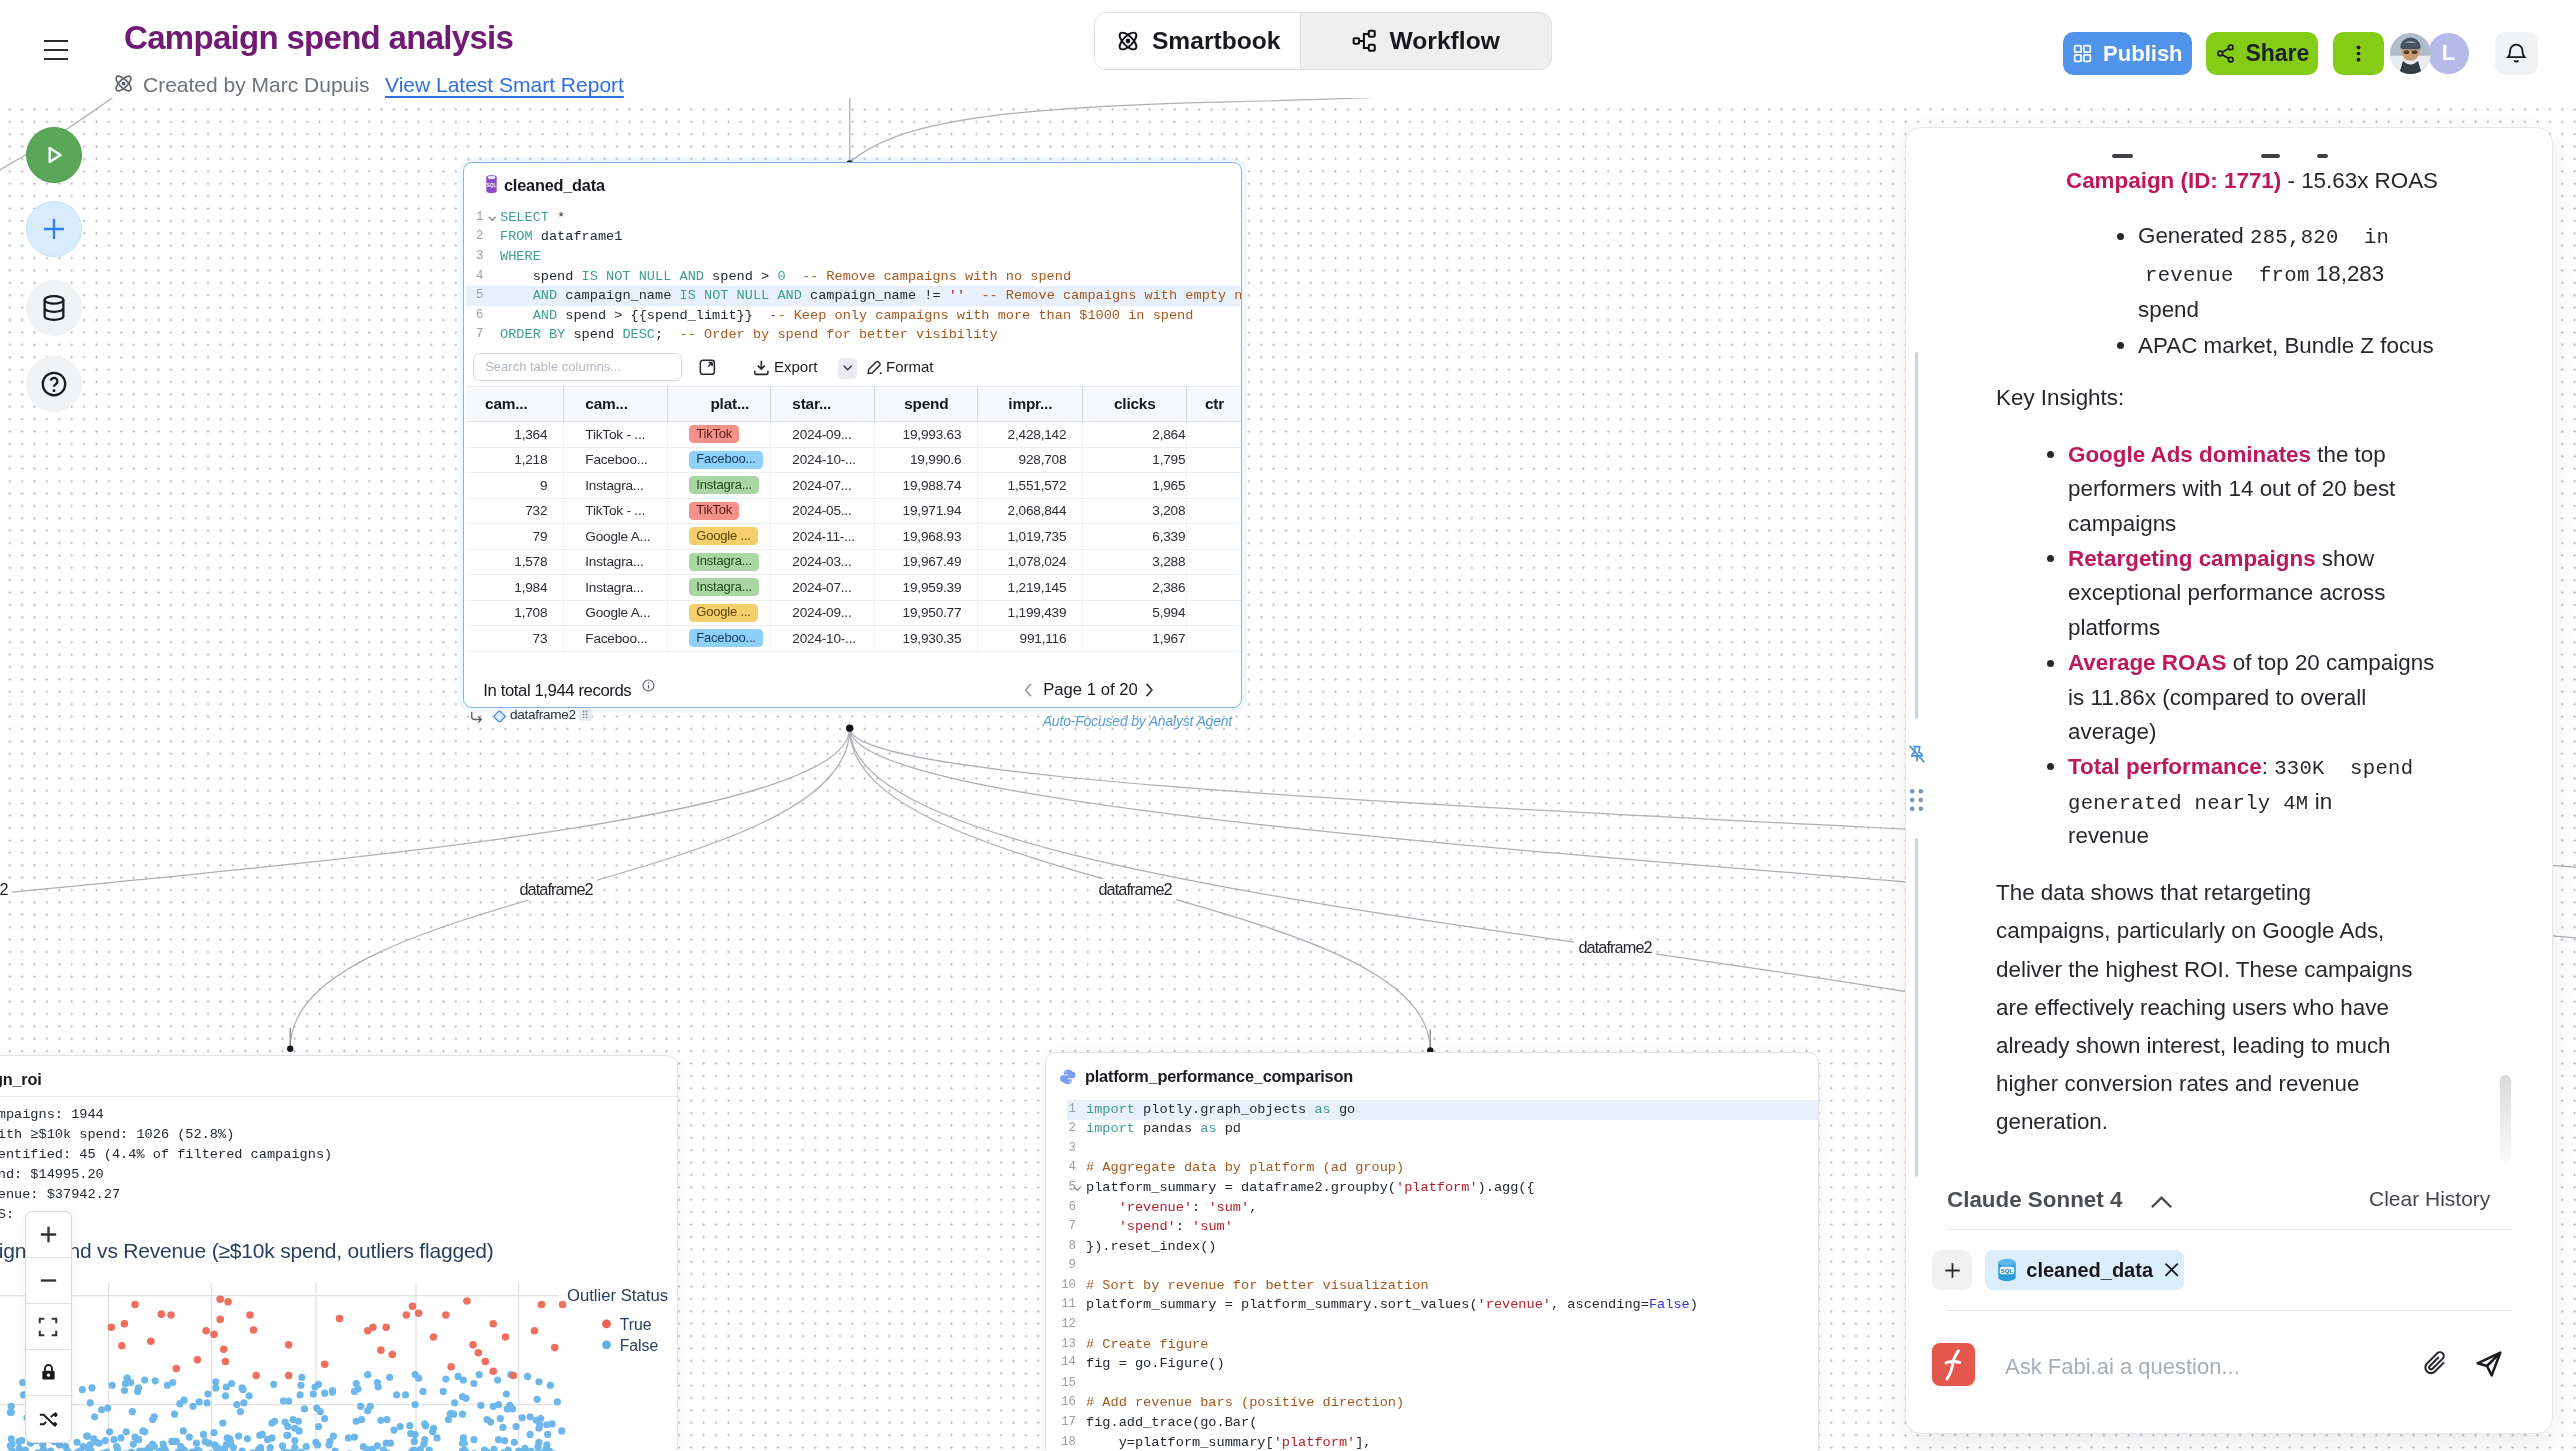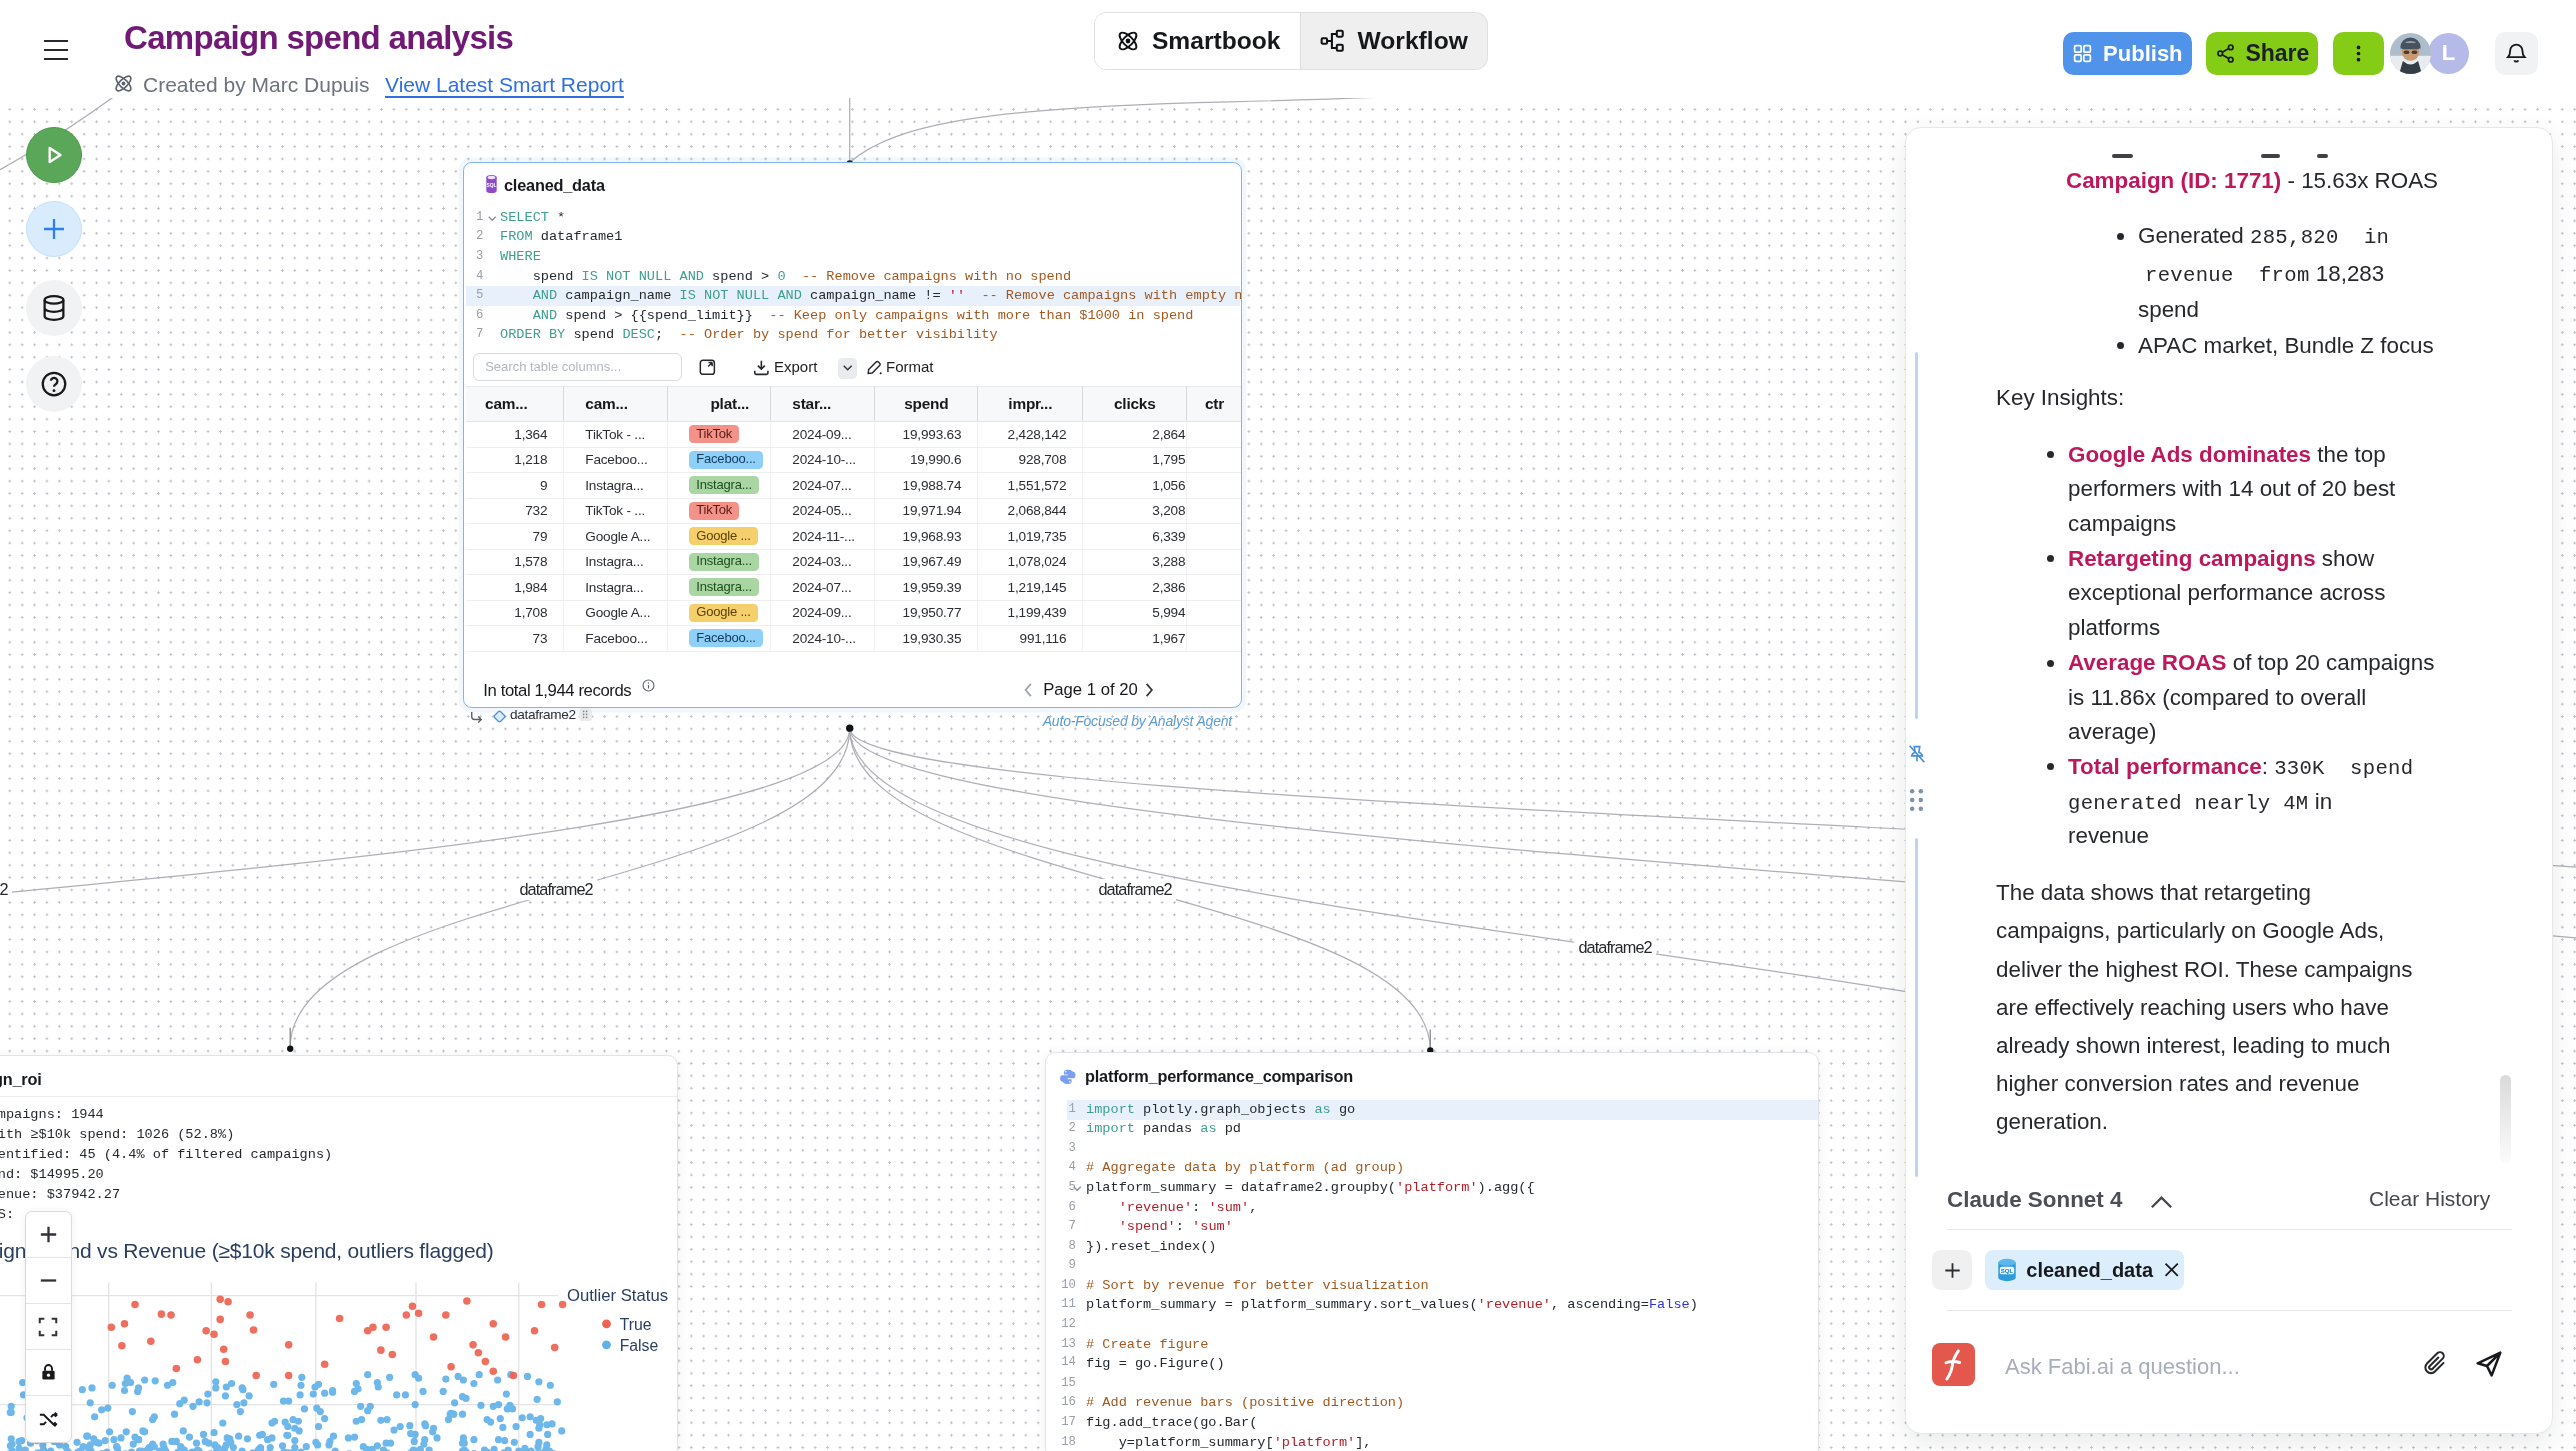--- a/index.html
+++ b/index.html
@@ -4,21 +4,21 @@
 *{margin:0;padding:0;box-sizing:border-box}
 html,body{background:#fff}
 #page{position:relative;width:2576px;height:1451px;overflow:hidden;background:#fff;font-family:"Liberation Sans",sans-serif;color:#1c1e21}
 .a{position:absolute}
 #dots{left:0;top:100px;width:2576px;height:1351px;background-image:radial-gradient(circle,#bfc2ca 1px,transparent 1.1px);background-size:12.4px 12.4px;background-position:3.6px 3.2px}
 svg.ov{left:0;top:0;pointer-events:none}
 
 .title{left:124px;top:19.3px;font-size:33px;font-weight:700;color:#701a75;letter-spacing:-0.7px}
 .sub{top:73px;font-size:22px;color:#6d727c}
 .link{color:#2f6fe4;text-decoration:underline;text-underline-offset:3.5px;font-weight:500}
-.seg{left:1094px;top:12.3px;width:394px;height:58px;background:#efefef;border:1.3px solid #e0e0e1;border-radius:12.3px;display:flex;overflow:hidden}
+.seg{left:1094px;top:12.3px;width:458px;height:58px;background:#efefef;border:1.3px solid #e0e0e1;border-radius:12.3px;display:flex;overflow:hidden}
 .seg .s1{width:205px;background:#fff;display:flex;align-items:center;justify-content:center;gap:11.4px;font-size:24.6px;font-weight:600;color:#17181b}
 .seg .s2{flex:1;display:flex;align-items:center;justify-content:center;gap:11.4px;font-size:24.6px;font-weight:600;color:#17181b}
 .btn{height:43px;border-radius:10.5px;display:flex;align-items:center;justify-content:center;gap:9.7px;font-size:23px;font-weight:600}
 .gray{background:#84cc16;color:#1d1f23}
 
 .rail{width:56px;height:56px;border-radius:50%;display:flex;align-items:center;justify-content:center}
 
 .node{background:#fff;border-radius:10.5px}
 .ntitle{font-size:16.3px;font-weight:700;color:#17191d;letter-spacing:-0.2px}
 .cl{position:absolute;font-family:"Liberation Mono",monospace;font-size:13.6px;line-height:19.6px;color:#24292f;white-space:pre}
@@ -248,21 +248,21 @@
               <td class="td n2">1,795</td>
               <td></td>
             </tr>
 <tr>
               <td class="td n">9</td>
               <td class="td t">Instagra...</td>
               <td class="td t"><span class="pill p-ig">Instagra...</span></td>
               <td class="td t">2024-07...</td>
               <td class="td n">19,988.74</td>
               <td class="td n">1,551,572</td>
-              <td class="td n2">1,056</td>
+              <td class="td n2">1,965</td>
               <td></td>
             </tr>
 <tr>
               <td class="td n">732</td>
               <td class="td t">TikTok - ...</td>
               <td class="td t"><span class="pill p-tt">TikTok</span></td>
               <td class="td t">2024-05...</td>
               <td class="td n">19,971.94</td>
               <td class="td n">2,068,844</td>
               <td class="td n2">3,208</td>

